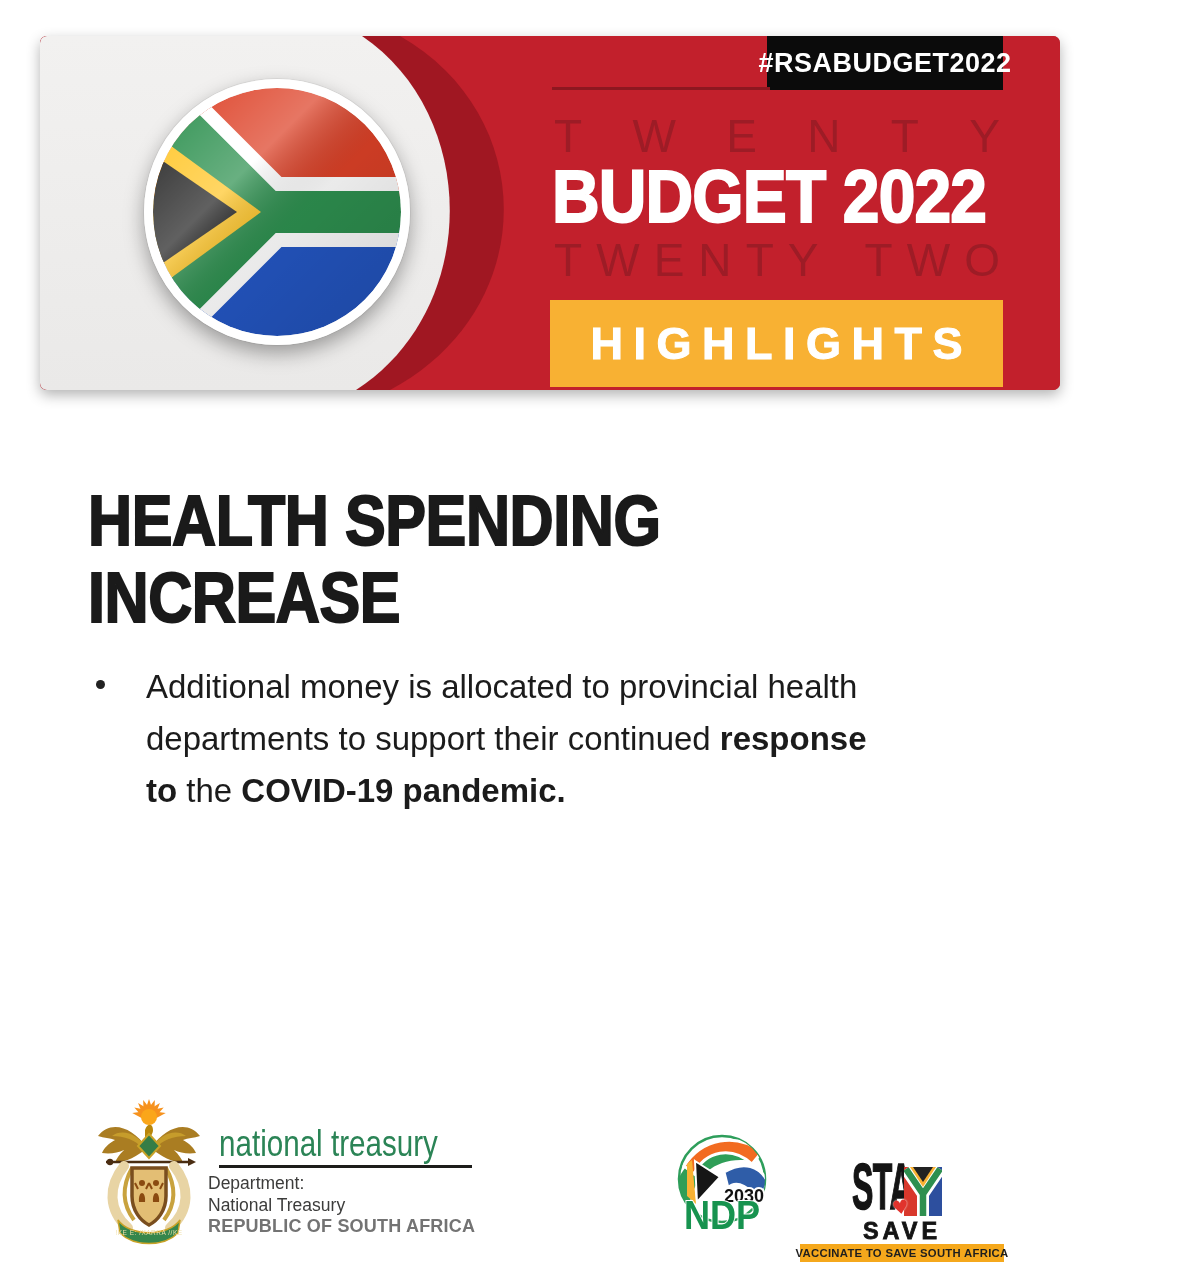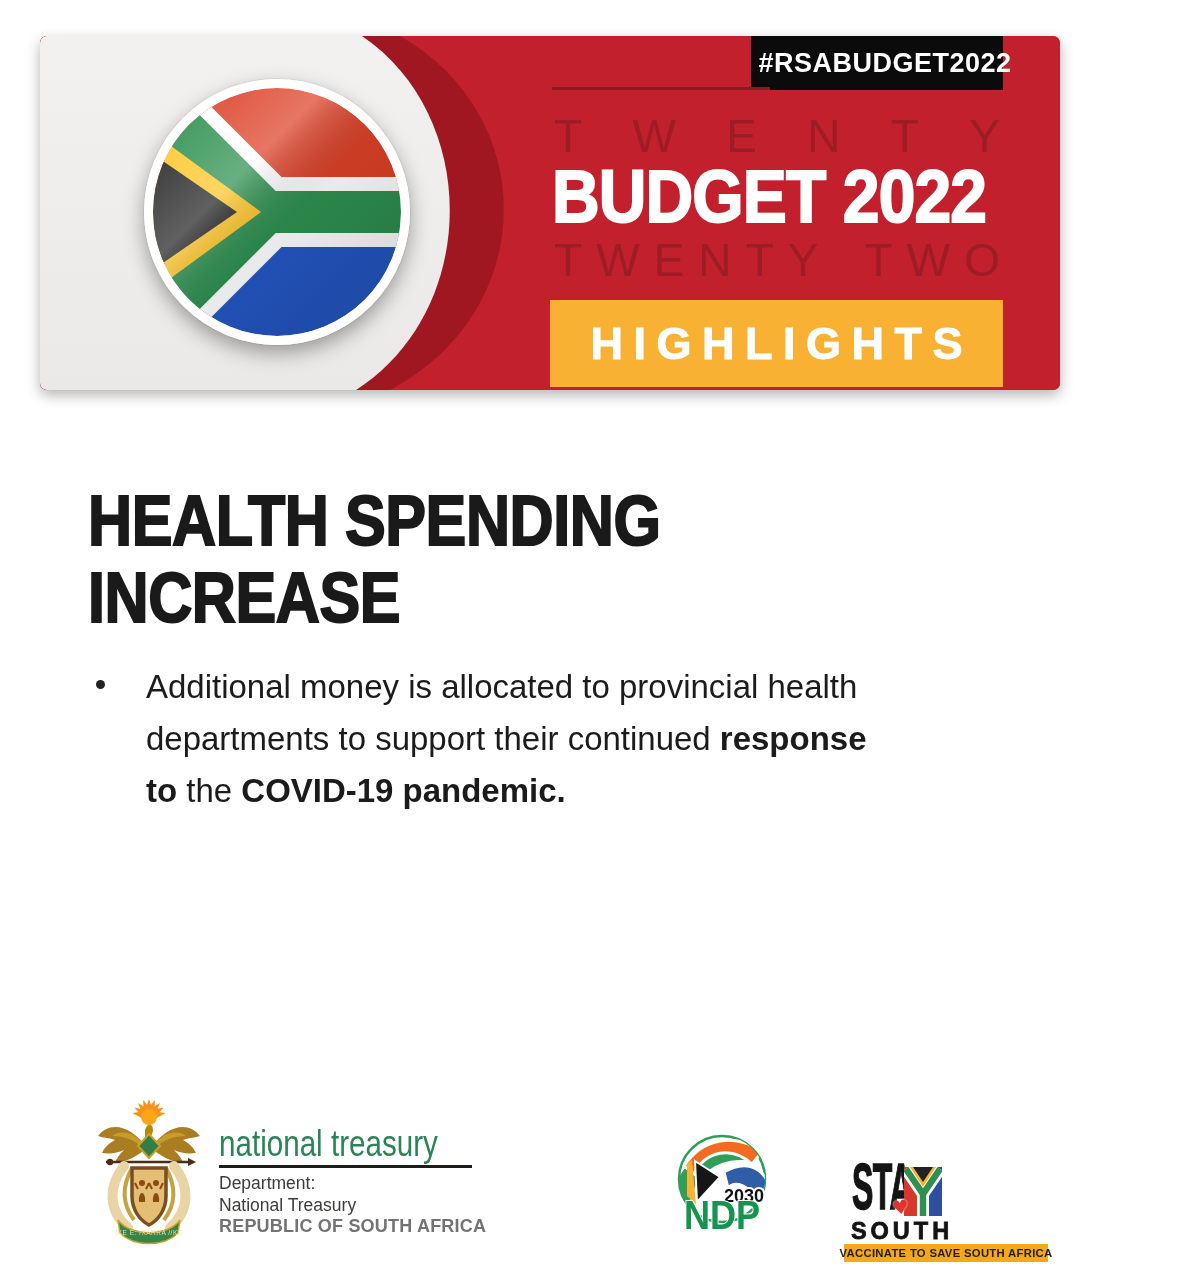--- a/index.html
+++ b/index.html
@@ -8,21 +8,21 @@
 
   
   .banner{position:absolute;left:40px;top:36px;width:1020px;height:354px;
           border-radius:7px;overflow:hidden;background:var(--red,#C2202C);
           box-shadow:0 5px 14px rgba(0,0,0,.30);}
   .banner-bg{position:absolute;left:0;top:0;}
   .flag-wrap{position:absolute;left:104px;top:43px;width:248px;height:248px;
              border:9px solid #fff;border-radius:50%;overflow:hidden;
              box-shadow:0 8px 20px rgba(0,0,0,.35),0 0 0 1px rgba(0,0,0,.05);}
   .badge{position:absolute;top:0;right:57px;width:236px;height:54px;background:#0b0b0b;
-         display:flex;align-items:center;justify-content:center;padding-left:16px;}
+         display:flex;align-items:center;justify-content:center;}
   .badge span{color:#fff;font-size:27px;font-weight:700;letter-spacing:.5px;}
   .rule{position:absolute;left:512px;top:51px;width:218px;height:3px;background:var(--rule-red,#8E1720);}
   .spread{position:absolute;left:514px;width:446px;display:flex;justify-content:space-between;
           color:var(--dark-red,#9D1C26);font-weight:500;}
   .spread.top{top:76px;font-size:46px;line-height:48px;}
   .spread.bottom{top:200px;font-size:46px;line-height:48px;}
   .spread .sp{width:18px;}
   .banner-title{position:absolute;left:512px;top:120px;width:450px;white-space:nowrap;
           color:#fff;font-size:75px;line-height:80px;font-weight:900;letter-spacing:-1px;
           -webkit-text-stroke:2px #fff;transform:scaleX(.88);transform-origin:left center;}
@@ -39,36 +39,36 @@
   .bullet-text{position:absolute;left:146px;top:660px;transform:scaleX(.97);transform-origin:left top;
            font-size:34px;color:#1b1b1b;}
   .bullet-text .bline{height:52px;line-height:52px;white-space:nowrap;}
   .bullet-text .b{font-weight:700;}
 
   
   .coa{position:absolute;left:92px;top:1092px;}
   .nt-brand{position:absolute;left:219px;top:1124px;font-size:37px;line-height:40px;font-weight:400;
             color:var(--green-brand,#2B8456);white-space:nowrap;transform:scaleX(.80);transform-origin:left top;}
   .nt-rule{position:absolute;left:219px;top:1165px;width:253px;height:3px;background:#1c1c1a;}
-  .nt-dept{position:absolute;left:219px;top:1173px;font-size:17.5px;line-height:21.5px;color:#3c3c3b;}
+  .nt-dept{position:absolute;left:208px;top:1173px;font-size:17.5px;line-height:21.5px;color:#3c3c3b;}
   .nt-dept .country{font-size:18px;font-weight:700;color:#737373;letter-spacing:.2px;}
   .ndp{position:absolute;left:668px;top:1132px;}
 
   .staysafe{position:absolute;left:800px;top:1162px;width:204px;height:98px;}
   .stay-prefix{position:absolute;left:52px;top:-4px;font-size:64px;line-height:58px;font-weight:900;
             color:#141414;letter-spacing:-1px;transform:scaleX(.50);transform-origin:left top;
             -webkit-text-stroke:1.5px #141414;white-space:nowrap;}
   .flag-y{position:absolute;left:104px;top:5px;}
   .heart{position:absolute;left:92px;top:34px;font-family:"DejaVu Sans",sans-serif;font-size:19px;
             color:#e1332d;transform:rotate(-8deg);text-shadow:0 0 2px #fff;}
   .safe-word{position:absolute;left:0;top:56px;width:204px;text-align:center;font-size:23.5px;
             font-weight:900;letter-spacing:4px;color:#141414;-webkit-text-stroke:.8px #141414;}
   .tagline{position:absolute;left:0;top:82px;width:204px;height:18px;background:var(--tag-yellow,#F5A81C);
             display:flex;align-items:center;justify-content:center;font-size:11.3px;font-weight:700;
-            color:#1e1e1e;letter-spacing:.3px;white-space:nowrap;margin-left:44px;}
+            color:#1e1e1e;letter-spacing:.3px;white-space:nowrap;}
 </style>
 </head>
 <body>
 
 <div class="page">
 
   <header class="banner">
     <svg class="banner-bg" width="1020" height="354" viewBox="0 0 1020 354" preserveAspectRatio="none">
       <rect x="0" y="0" width="1020" height="354" fill="#C2202C"></rect>
       <path d="M360,0 C500,80 500,274 350,354 L0,354 L0,0 Z" fill="#A01722"></path>
@@ -241,17 +241,17 @@
       <div class="stay-prefix">STA</div>
       <svg class="flag-y" width="38" height="49" viewBox="0 0 38 49">
         <rect x="0" y="0" width="19" height="49" fill="#D8382C"></rect>
         <rect x="19" y="0" width="19" height="49" fill="#2D4F9E"></rect>
         <path d="M2,2 L19,27 L36,2 M19,27 V49" fill="none" stroke="#ffffff" stroke-width="12"></path>
         <path d="M2,2 L19,27 L36,2 M19,27 V49" fill="none" stroke="#2E8F4F" stroke-width="6.5"></path>
         <polygon points="6,0 32,0 19,20" fill="#F9B233"></polygon>
         <polygon points="9,0 29,0 19,15" fill="#222222"></polygon>
       </svg>
       <span class="heart">♥</span>
-      <div class="safe-word">SOUTH</div>
+      <div class="safe-word">SAVE</div>
       <div class="tagline">VACCINATE TO SAVE SOUTH AFRICA</div>
     </div>
   </footer>
 </div>
 
 </body></html>

